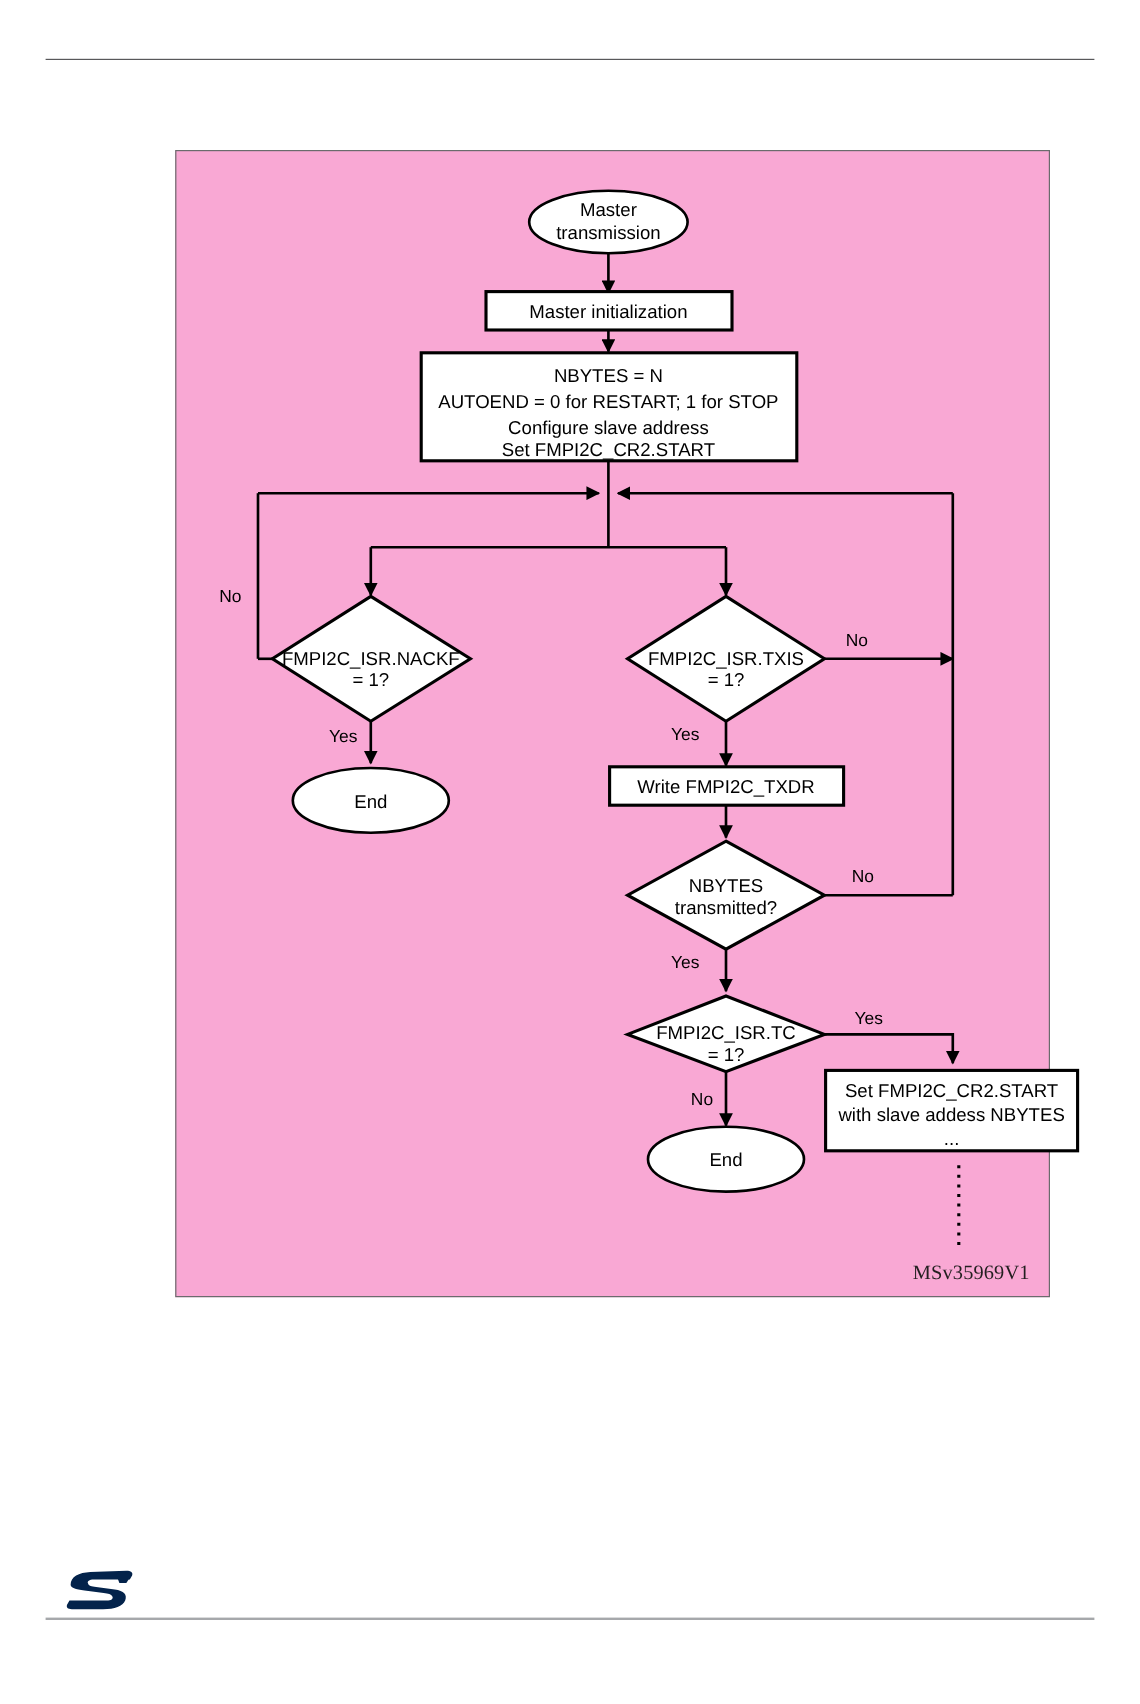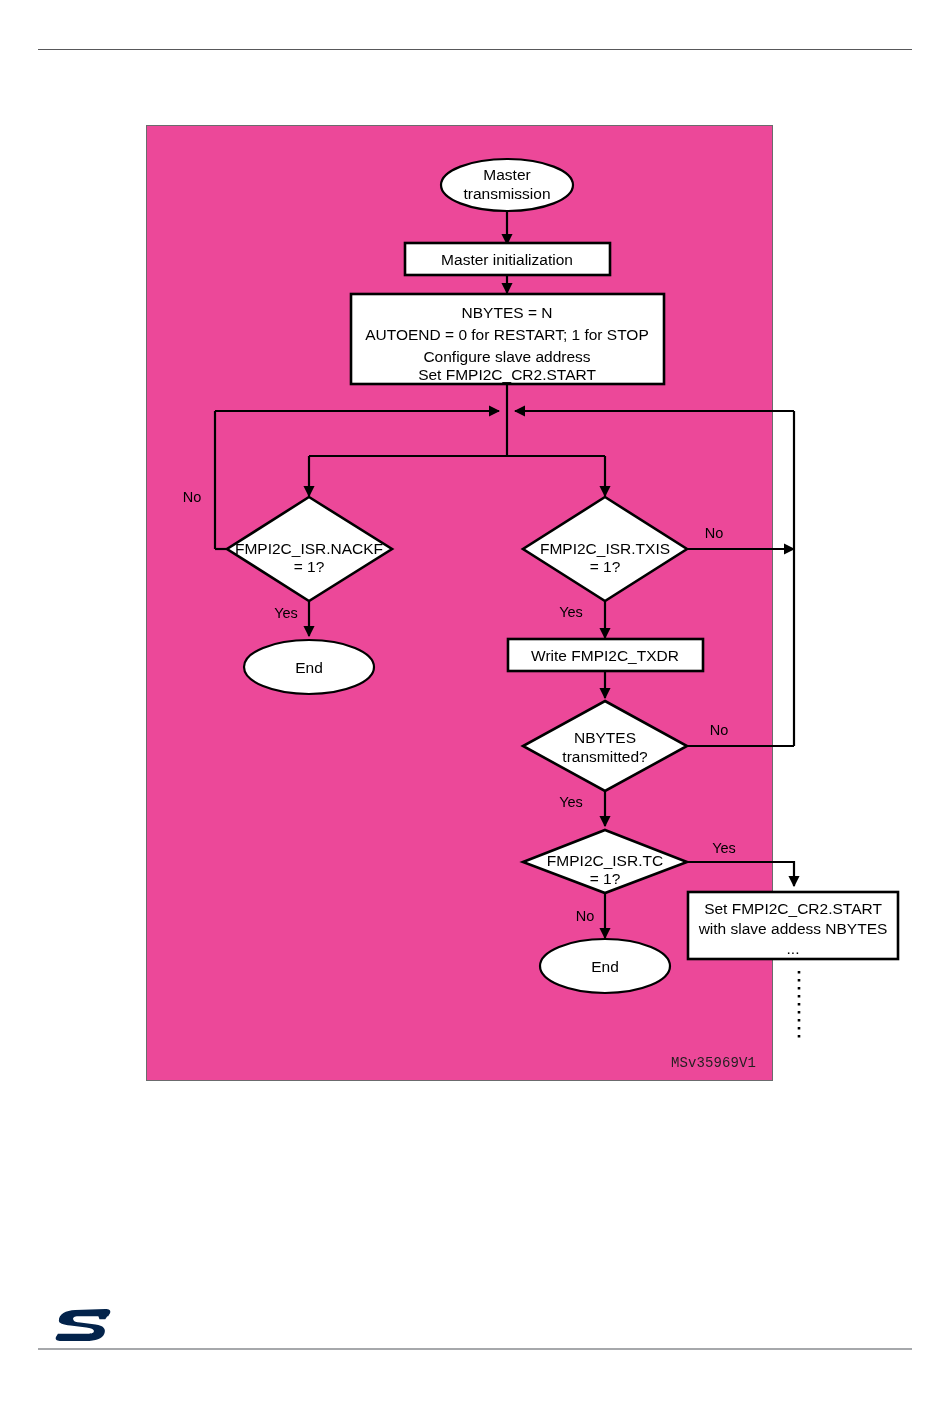--- a/index.html
+++ b/index.html
@@ -27,40 +27,40 @@
     top: 49px;
     width: 874px;
     height: 0;
     border-top: 1.6px solid #58585a;
   }
   
   .figure-frame {
     position: absolute;
     left: 146px;
     top: 125px;
-    width: 627px;
+    width: 729px;
     height: 956px;
     border: 1.4px solid #6b6b6d;
-    background: #ec4899;
+    background: #f9a8d4;
     box-sizing: border-box;
     text-align: right;
   }
   .figure-svg {
     position: absolute;
     left: 0;
     top: 0;
   }
   .fig-id {
     position: absolute;
     right: 16px;
     bottom: 9px;
-    font-size: 14px;
+    font-size: 17px;
     color: #231f20;
     letter-spacing: 0.1px;
-    font-family: Liberation Mono, monospace;
+    font-family: Liberation Serif, serif;
   }
   
   .footer-rule {
     position: absolute;
     left: 38px;
     top: 1348px;
     width: 874px;
     height: 0;
     border-top: 2.2px solid #a6a8ab;
   }

